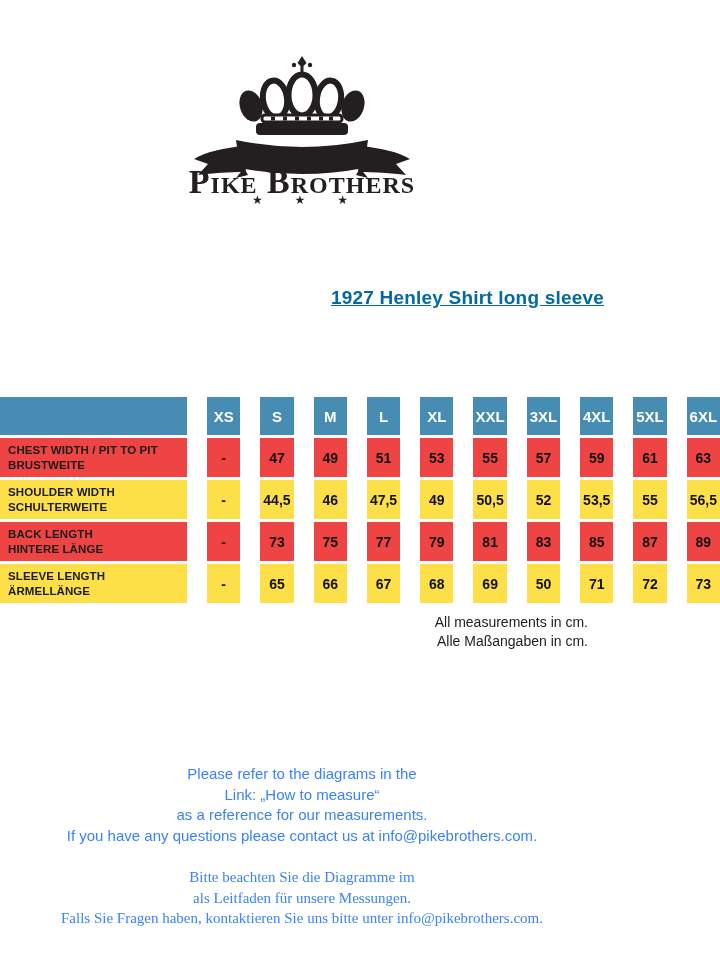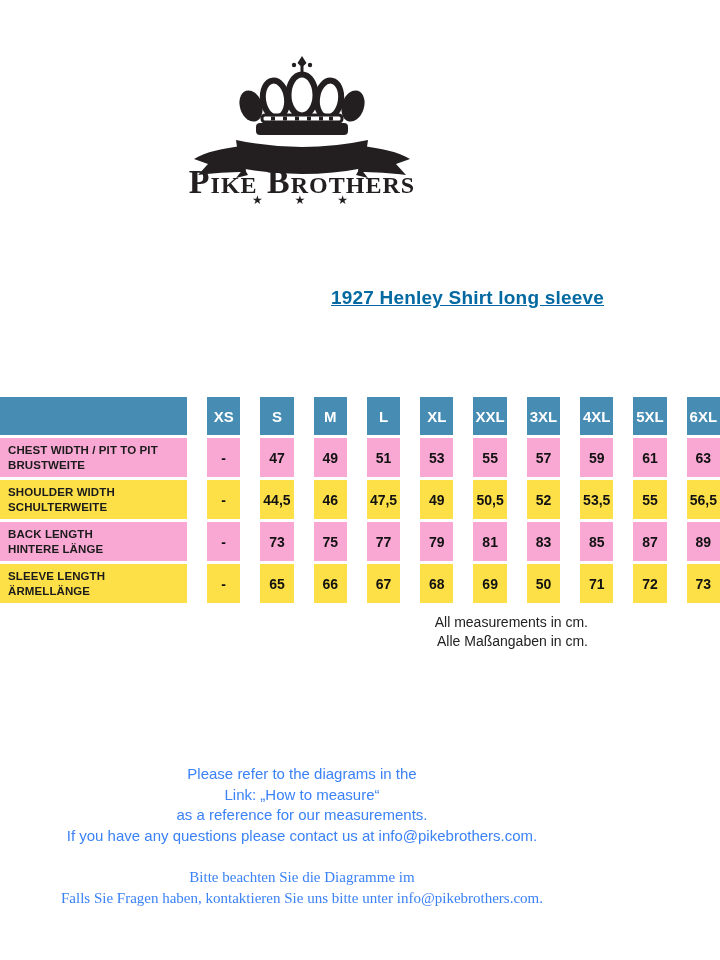--- a/index.html
+++ b/index.html
@@ -45,21 +45,21 @@
   .t-cells { flex: 1 1 auto; display: flex; gap: 20px; }
   .t-cells .td {
     flex: 1 1 0;
     display: flex; align-items: center; justify-content: center;
     font-size: 14px; font-weight: bold; color: #111;
   }
   .header-row .t-label, .header-row .td { background: #478CB3; }
   .header-row { height: 38px; }
   .header-row .td { color: #ffffff; font-size: 15px; }
   .data-row { height: 39px; }
-  .row-dark .t-label, .row-dark .td { background: #f9a8d4; }
+  .row-dark .t-label, .row-dark .td { background: #ef4444; }
   .row-light .t-label, .row-light .td { background: #fde047; }
 
   
   .cm-note {
     position: absolute; top: 613px; right: 16px;
     text-align: right; font-size: 14px; line-height: 19px; color: #222;
   }
 
   
   .footer {
@@ -226,17 +226,18 @@
 
   <div class="footer">
     <div class="block-en">
       <div>Please refer to the diagrams in the</div>
       <div>Link: „How to measure“</div>
       <div>as a reference for our measurements.</div>
       <div>If you have any questions please contact us at info@pikebrothers.com.</div>
     </div>
     <div class="block-de">
       <div>Bitte beachten Sie die Diagramme im</div>
+      <div>als Leitfaden für unsere Messungen.</div>
       <div>Falls Sie Fragen haben, kontaktieren Sie uns bitte unter info@pikebrothers.com.</div>
     </div>
   </div>
 
 </div>
 
 </body></html>

